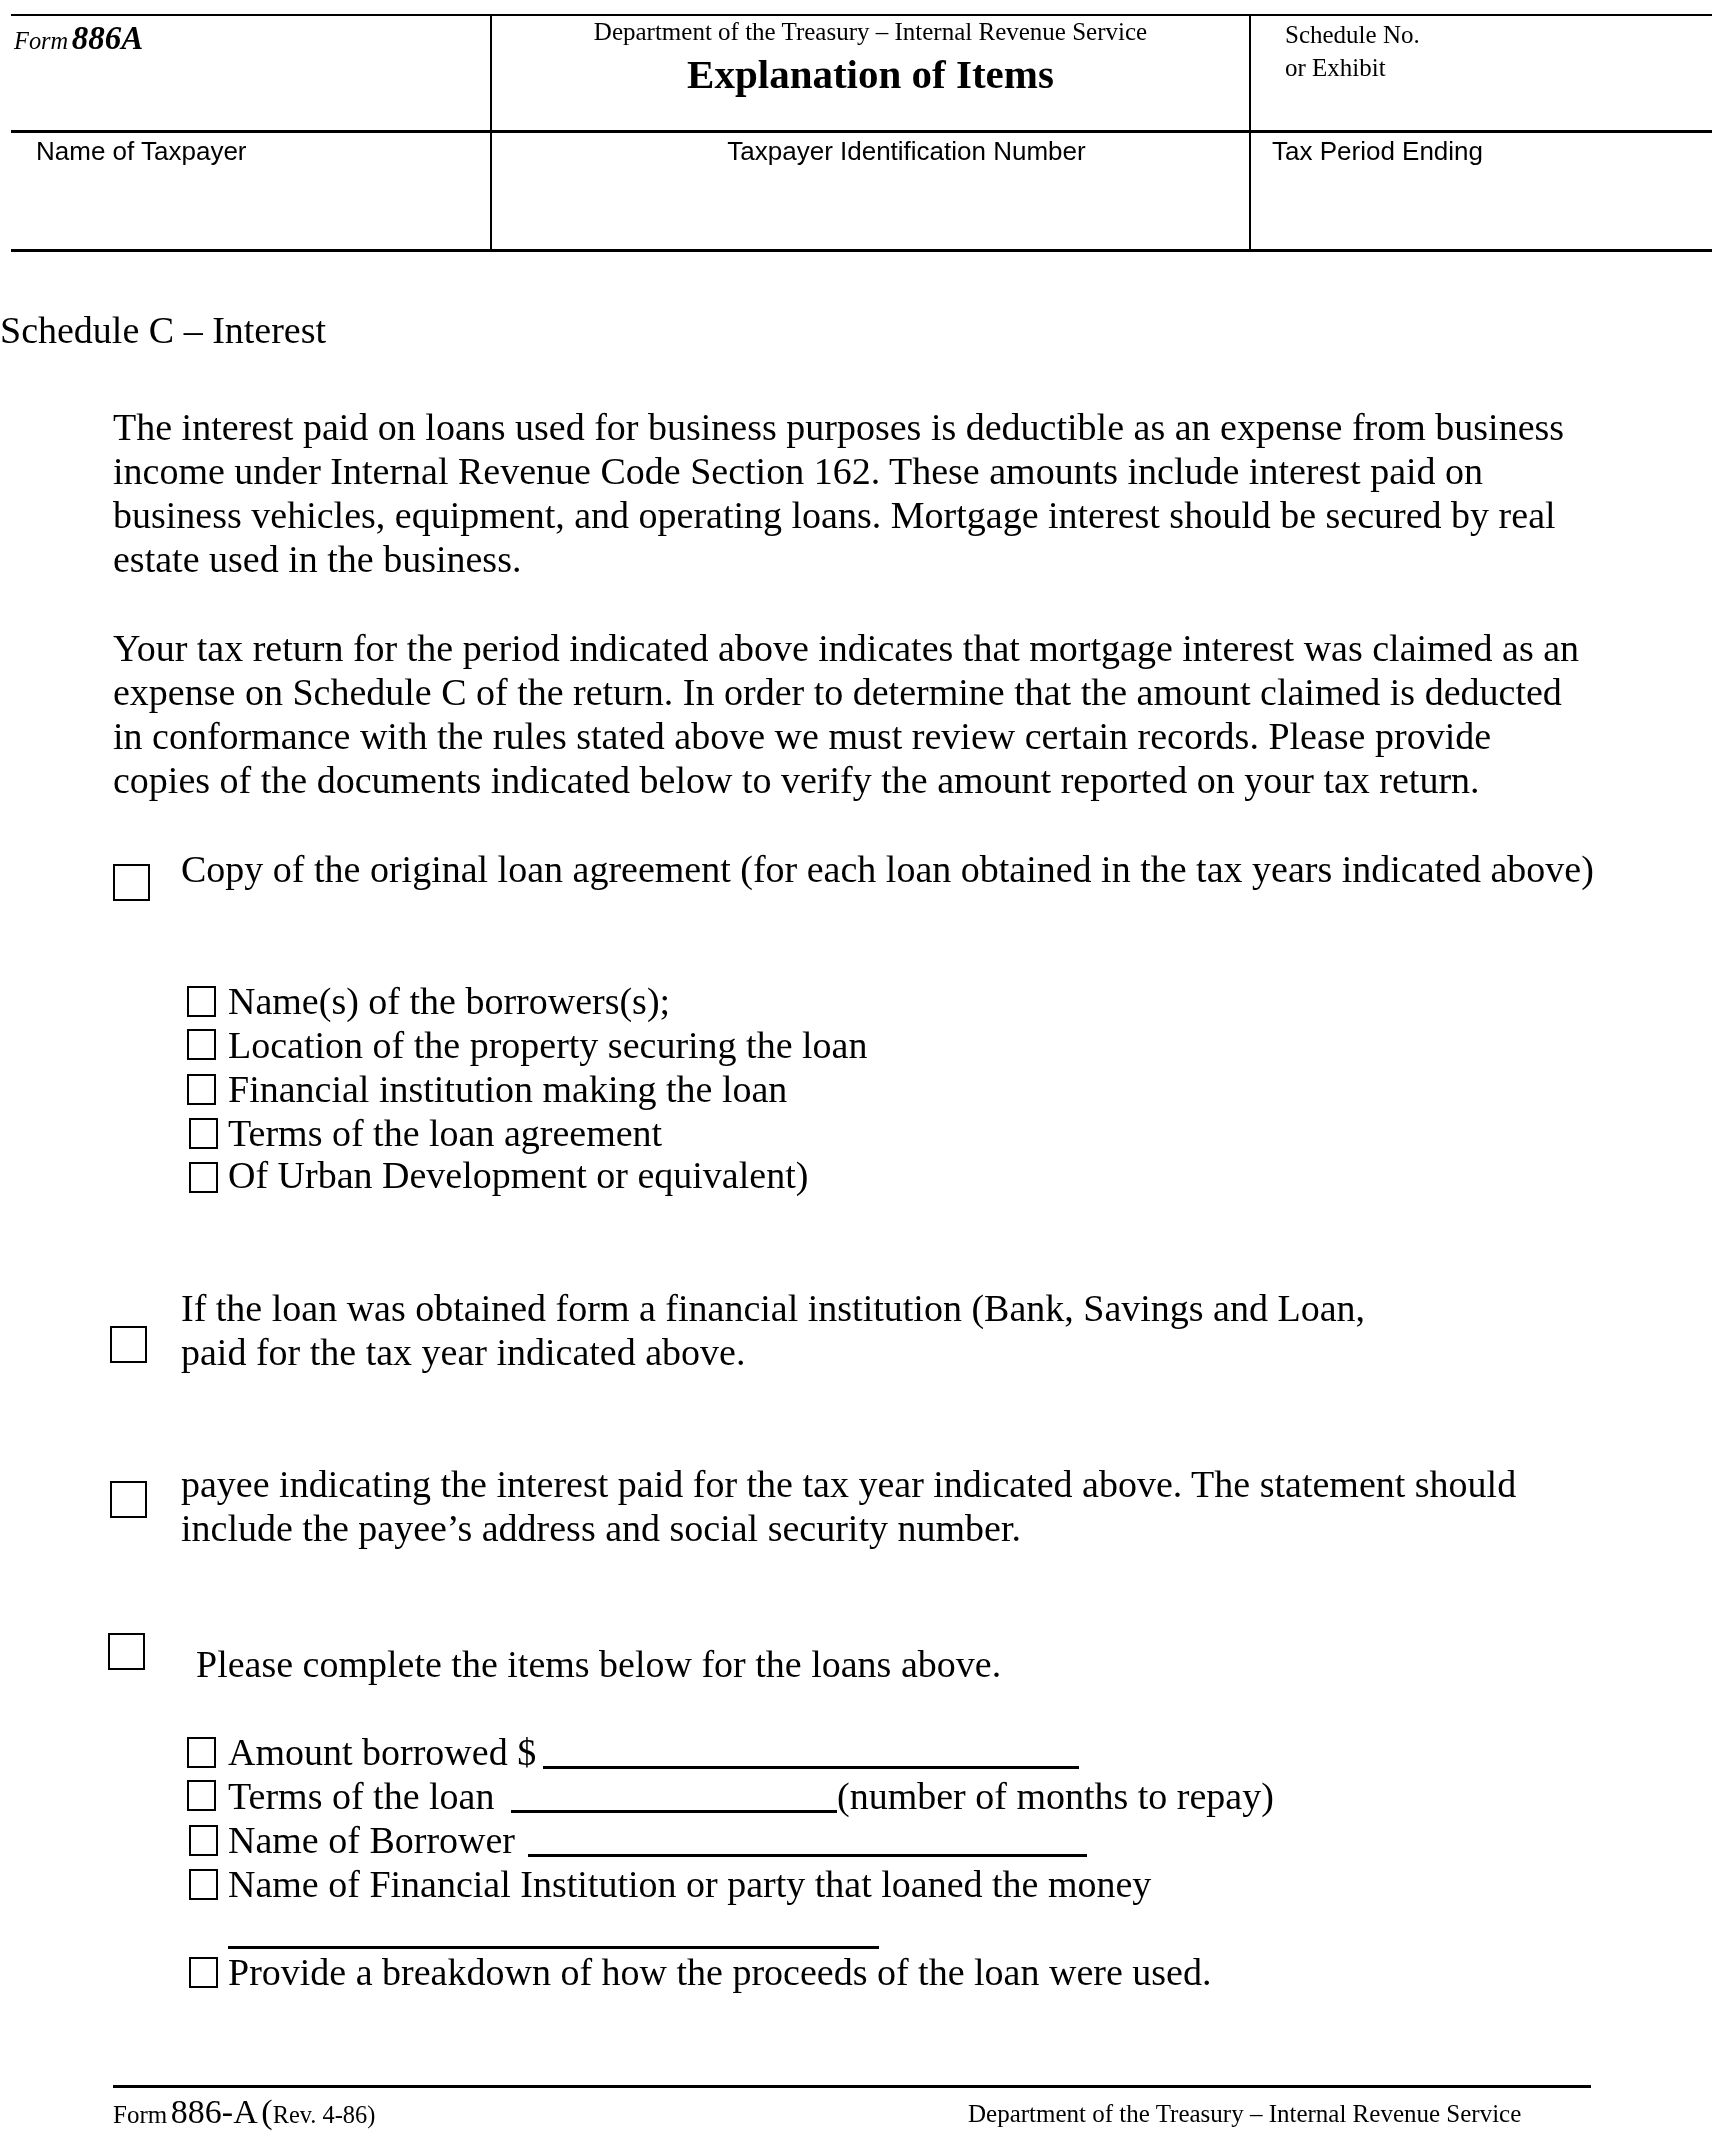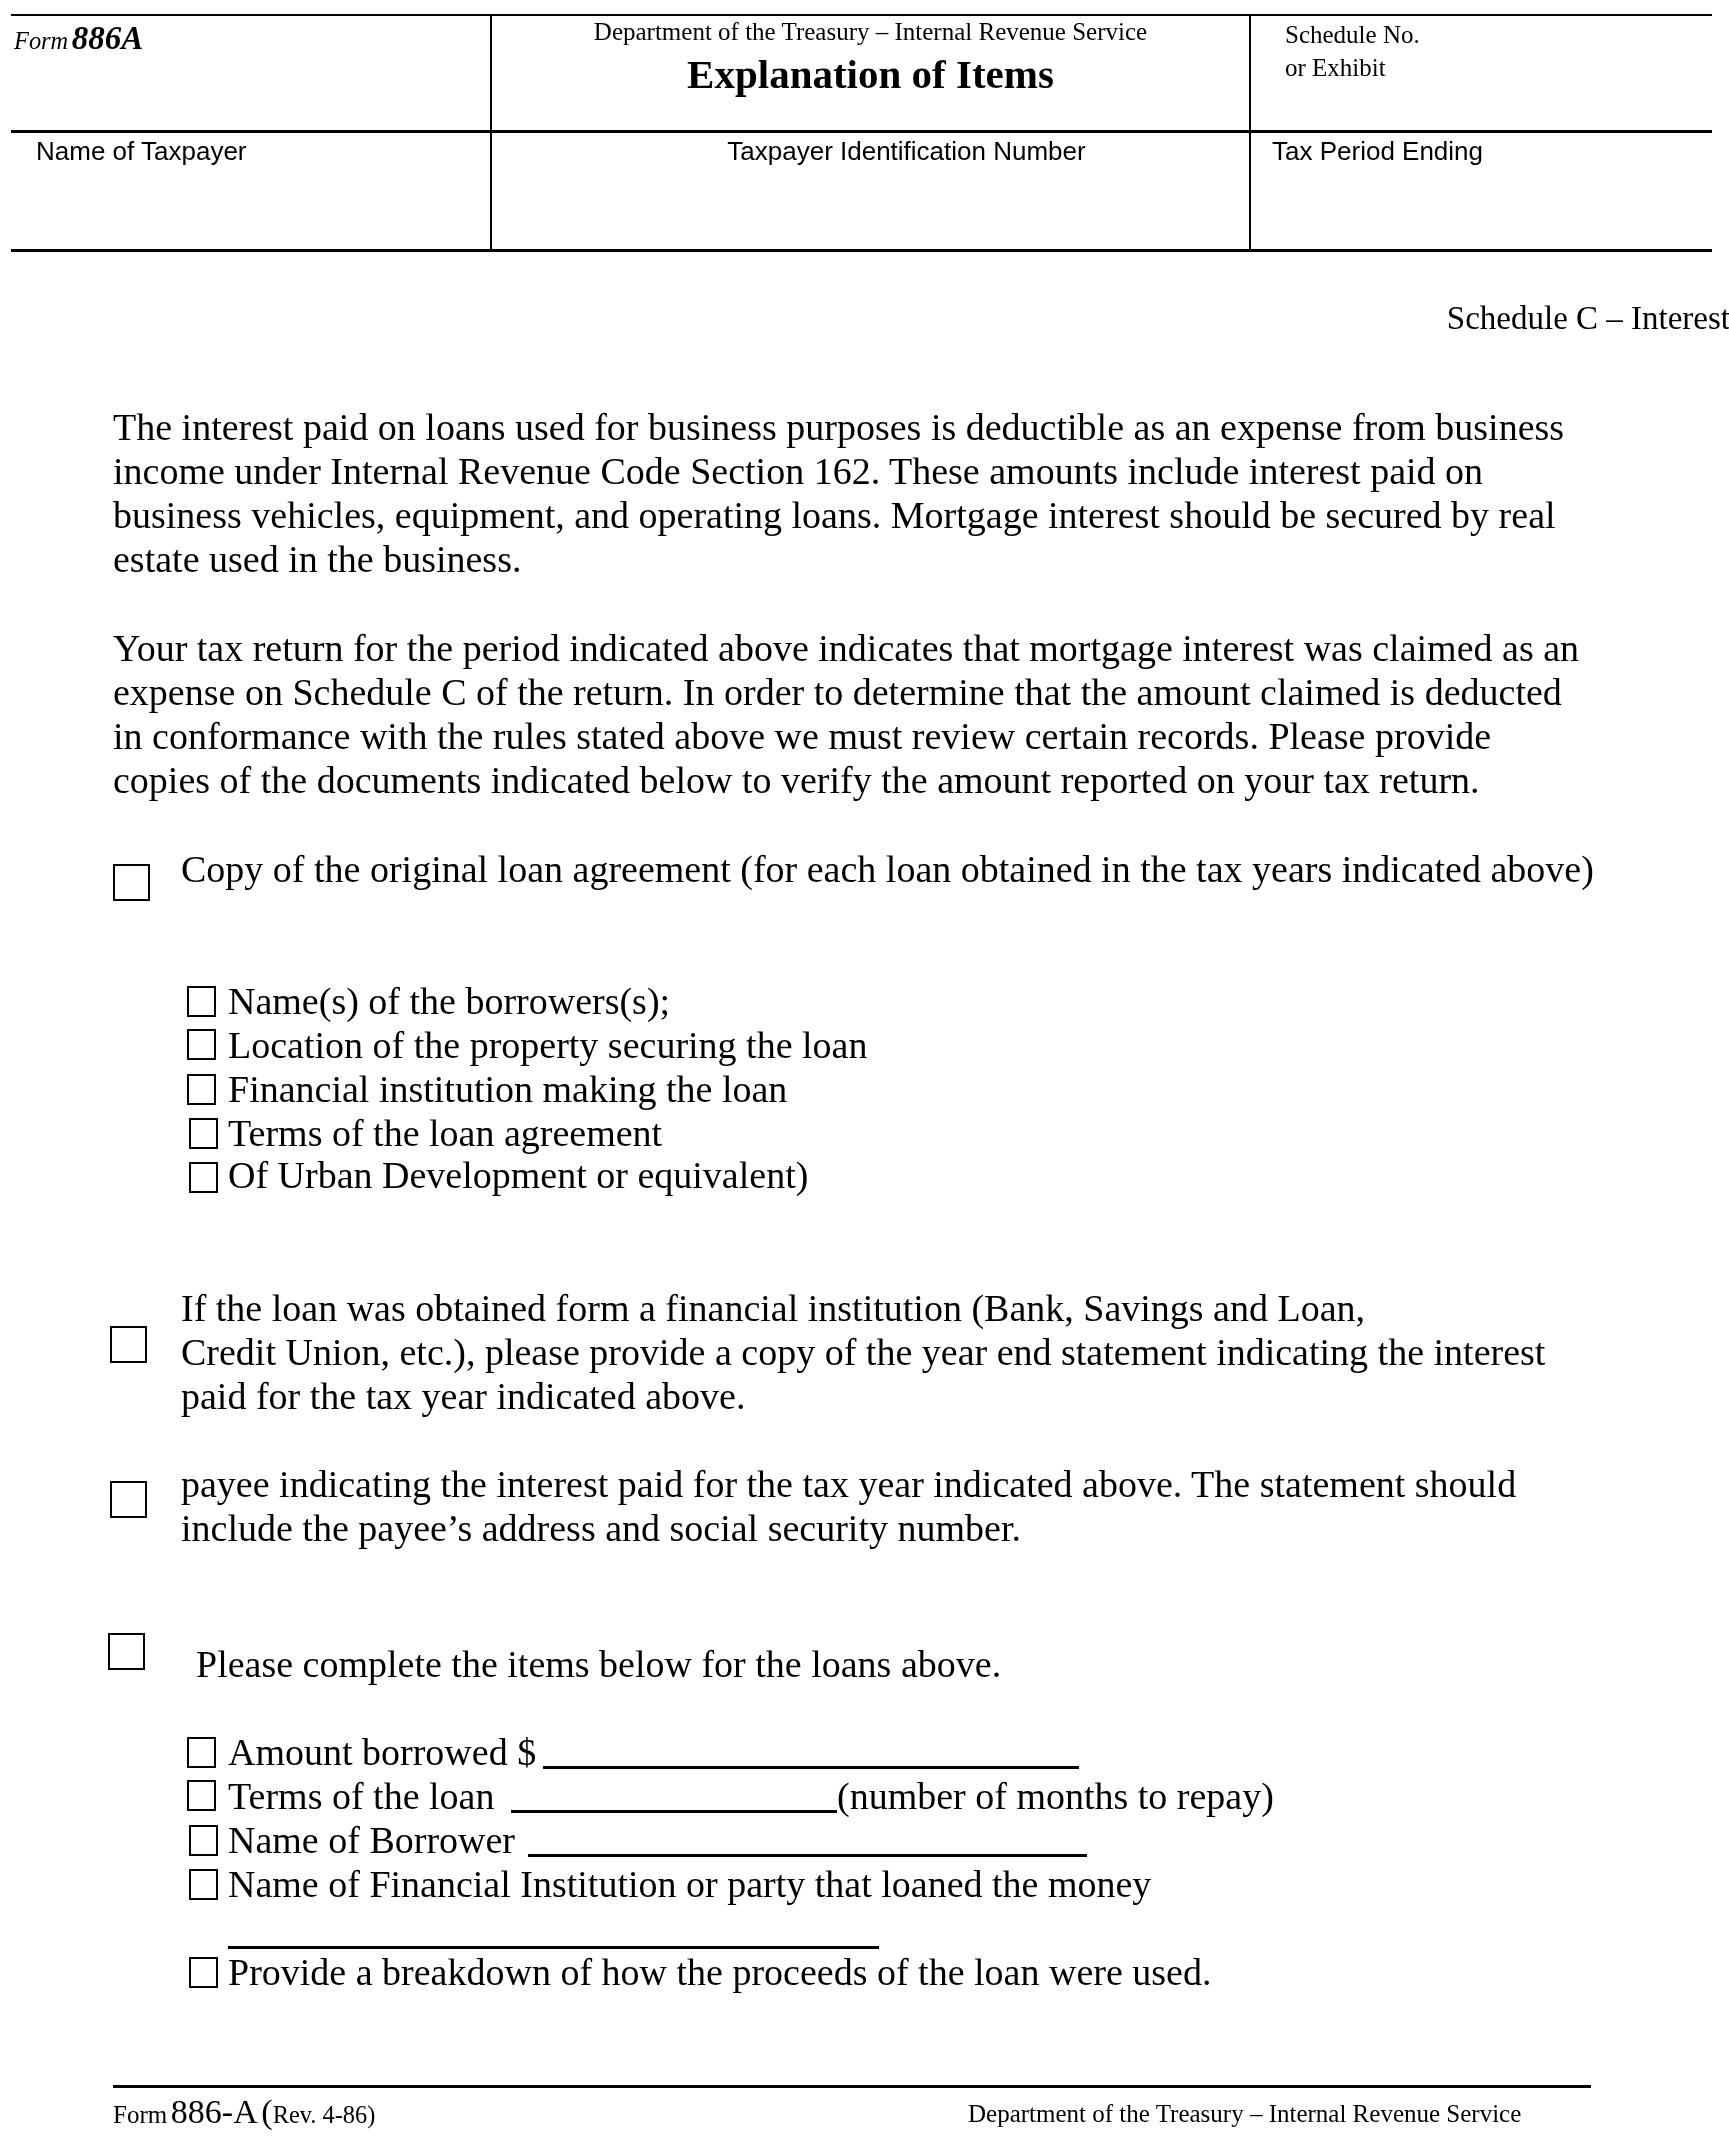--- a/index.html
+++ b/index.html
@@ -43,21 +43,21 @@
   <div class="abs sans cell-label" style="left:36px; top:138px;">Name of Taxpayer</div>
   <div class="abs sans" style="left:36px; top:174px; width:443px; height:63px; font-size:26px;"></div>
 
   <div class="abs sans cell-label" style="left:492px; width:757px; top:138px; text-align:center;padding-left:36px;">Taxpayer Identification Number</div>
   <div class="abs sans" style="left:507px; top:174px; width:728px; height:63px; font-size:26px; text-align:center;"></div>
 
   <div class="abs sans cell-label" style="left:1272px; top:138px;">Tax Period Ending</div>
   <div class="abs sans" style="left:1272px; top:174px; width:431px; height:63px; font-size:26px;"></div>
 </div>
 
-<div class="abs serif" style="left:0; width:1730px; top:300px; text-align:right; font-size:33px;">Schedule C – Interest</div>
+<div class="abs serif" style="left:0; width:1730px; top:308px; text-align:left; font-size:38px;">Schedule C – Interest</div>
 
 <div class="abs serif body-text" style="left:113px; top:405px;">
   <div>The interest paid on loans used for business purposes is deductible as an expense from business</div>
   <div>income under Internal Revenue Code Section 162.  These amounts include interest paid on</div>
   <div>business vehicles, equipment, and operating loans.  Mortgage interest should be secured by real</div>
   <div>estate used in the business.</div>
 </div>
 
 <div class="abs serif body-text" style="left:113px; top:626px;">
   <div>Your tax return for the period indicated above indicates that mortgage interest was claimed as an</div>
@@ -87,21 +87,20 @@
   <div class="cb-small" style="left:189px; top:1162px;"></div>
   <div class="abs serif body-text" style="left:228px; top:1153px;">
     <div>Of Urban Development or equivalent)</div>
   </div>
 </div>
 
 <div>
   <div class="cb-big" style="left:110px; top:1326px;"></div>
   <div class="abs serif body-text" style="left:181px; top:1286px;">
     <div>If the loan was obtained form a financial institution (Bank, Savings and Loan,</div>
-    <div>Credit Union, etc.), please provide a copy of the year end statement indicating the interest</div>
     <div>paid for the tax year indicated above.</div>
   </div>
 </div>
 
 <div>
   <div class="cb-big" style="left:110px; top:1481px;"></div>
   <div class="abs serif body-text" style="left:181px; top:1462px;">
     <div>payee indicating the interest paid for the tax year indicated above.  The statement should</div>
     <div>include the payee’s address and social security number.</div>
   </div>

